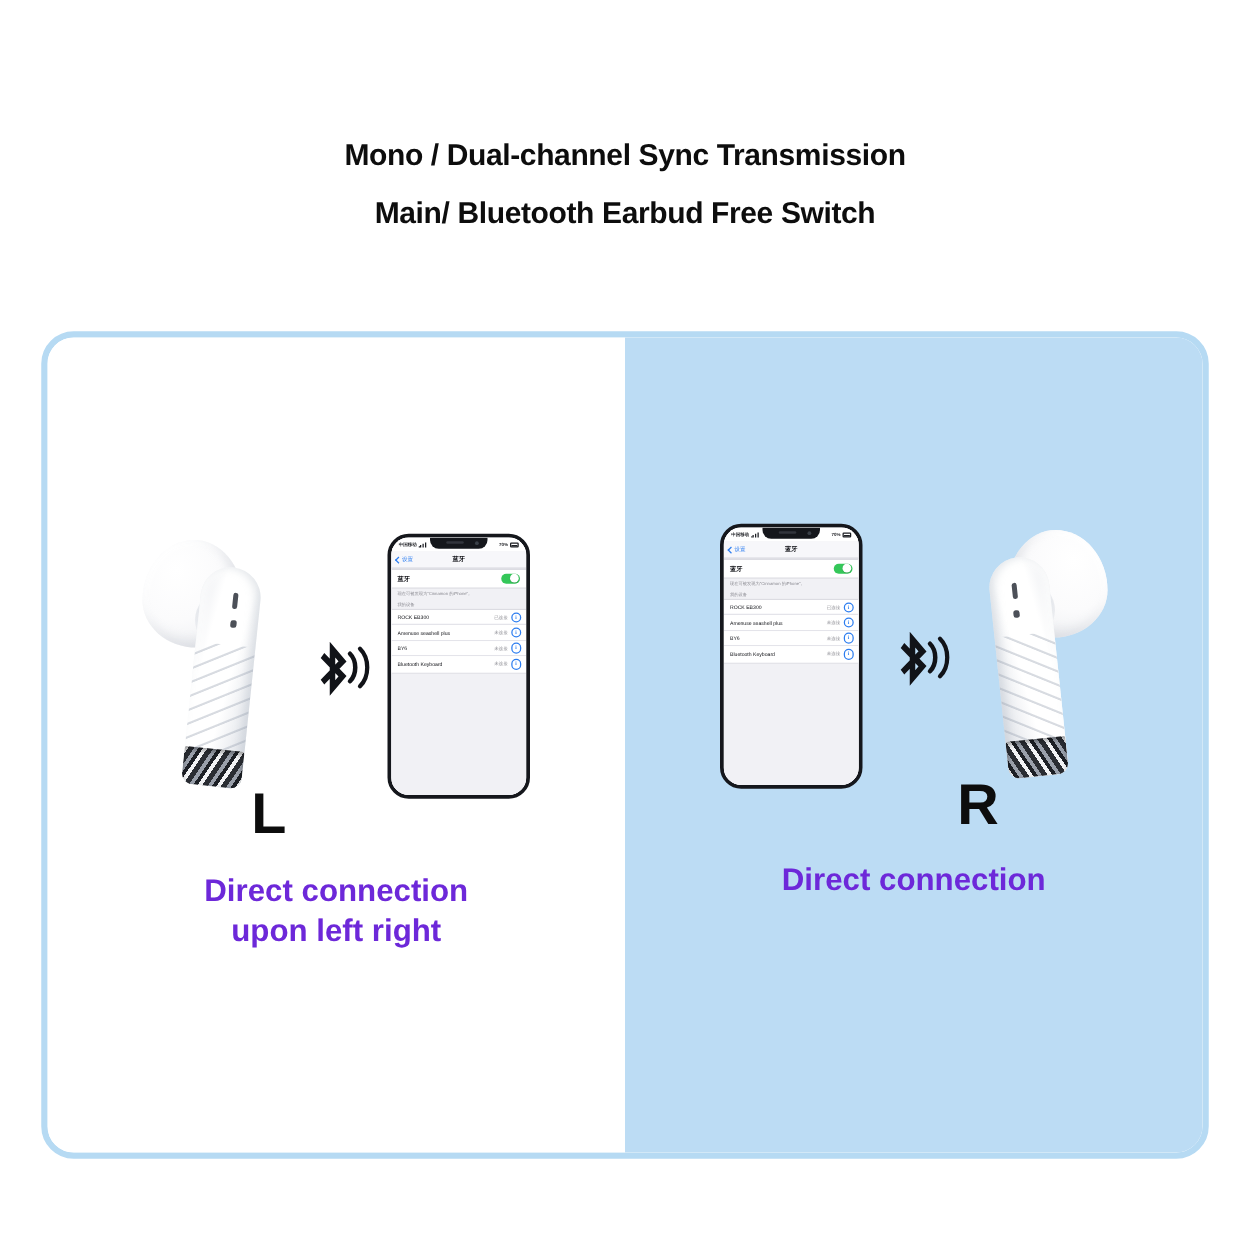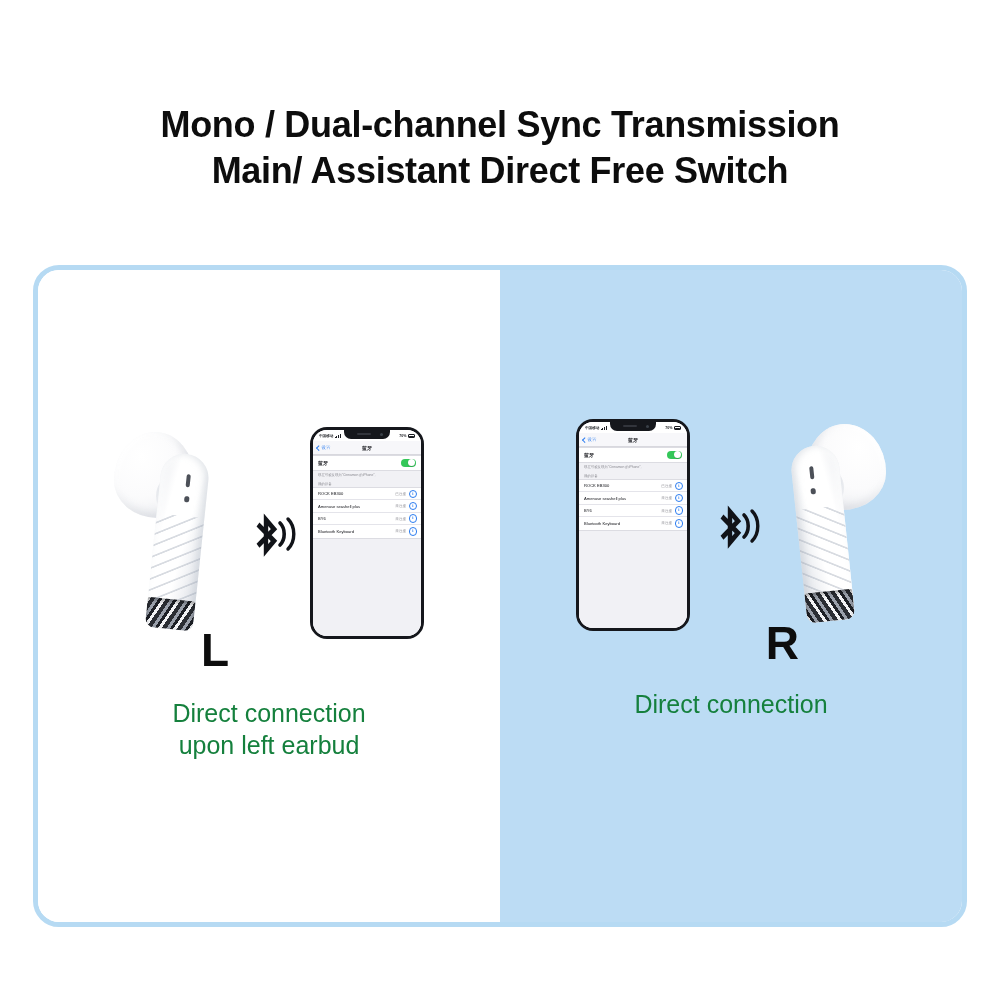--- a/index.html
+++ b/index.html
@@ -17,21 +17,21 @@
 
   
   #title-block {
     position: absolute;
     top: 102px;
     left: 0;
     width: 1000px;
     text-align: center;
   }
   .title-line {
-    font-size: 36px;
+    font-size: 24px;
     font-weight: bold;
     color: #0d0d0d;
     line-height: 46px;
     letter-spacing: -0.3px;
     white-space: nowrap;
   }
 
   
   #panel {
     position: absolute;
@@ -400,33 +400,33 @@
   }
   #letter-L { left: 163px; top: 357px; }
   #letter-R { right: 163px; top: 350px; }
 
   .caption {
     position: absolute;
     width: 100%;
     left: 0;
     text-align: center;
     font-size: 25px;
-    font-weight: normal;
-    color: #15803d;
+    font-weight: bold;
+    color: #6d28d9;
     line-height: 32px;
   }
   #caption-left  { top: 427px; }
   #caption-right { top: 418px; }
 </style>
 </head>
 <body>
 
 <div id="title-block">
   <div class="title-line">Mono / Dual-channel Sync Transmission</div>
-  <div class="title-line">Main/ Assistant Direct Free Switch</div>
+  <div class="title-line">Main/ Bluetooth Earbud Free Switch</div>
 </div>
 
 <div id="panel">
 
   <div class="half" id="half-left">
 
     <div class="scene">
 
       <div class="earbud">
         <div class="bud-dome"></div>
@@ -510,21 +510,21 @@
             </div>
           </div>
         </div>
       </div>
 
     </div>
 
     <div class="side-letter" id="letter-L">L</div>
     <div class="caption" id="caption-left">
       <div>Direct connection</div>
-      <div>upon left earbud</div>
+      <div>upon left right</div>
     </div>
   </div>
 
   <div class="half" id="half-right">
 
     <div class="scene">
 
       <div class="phone">
         <div class="phone-screen">
           <div class="notch">

